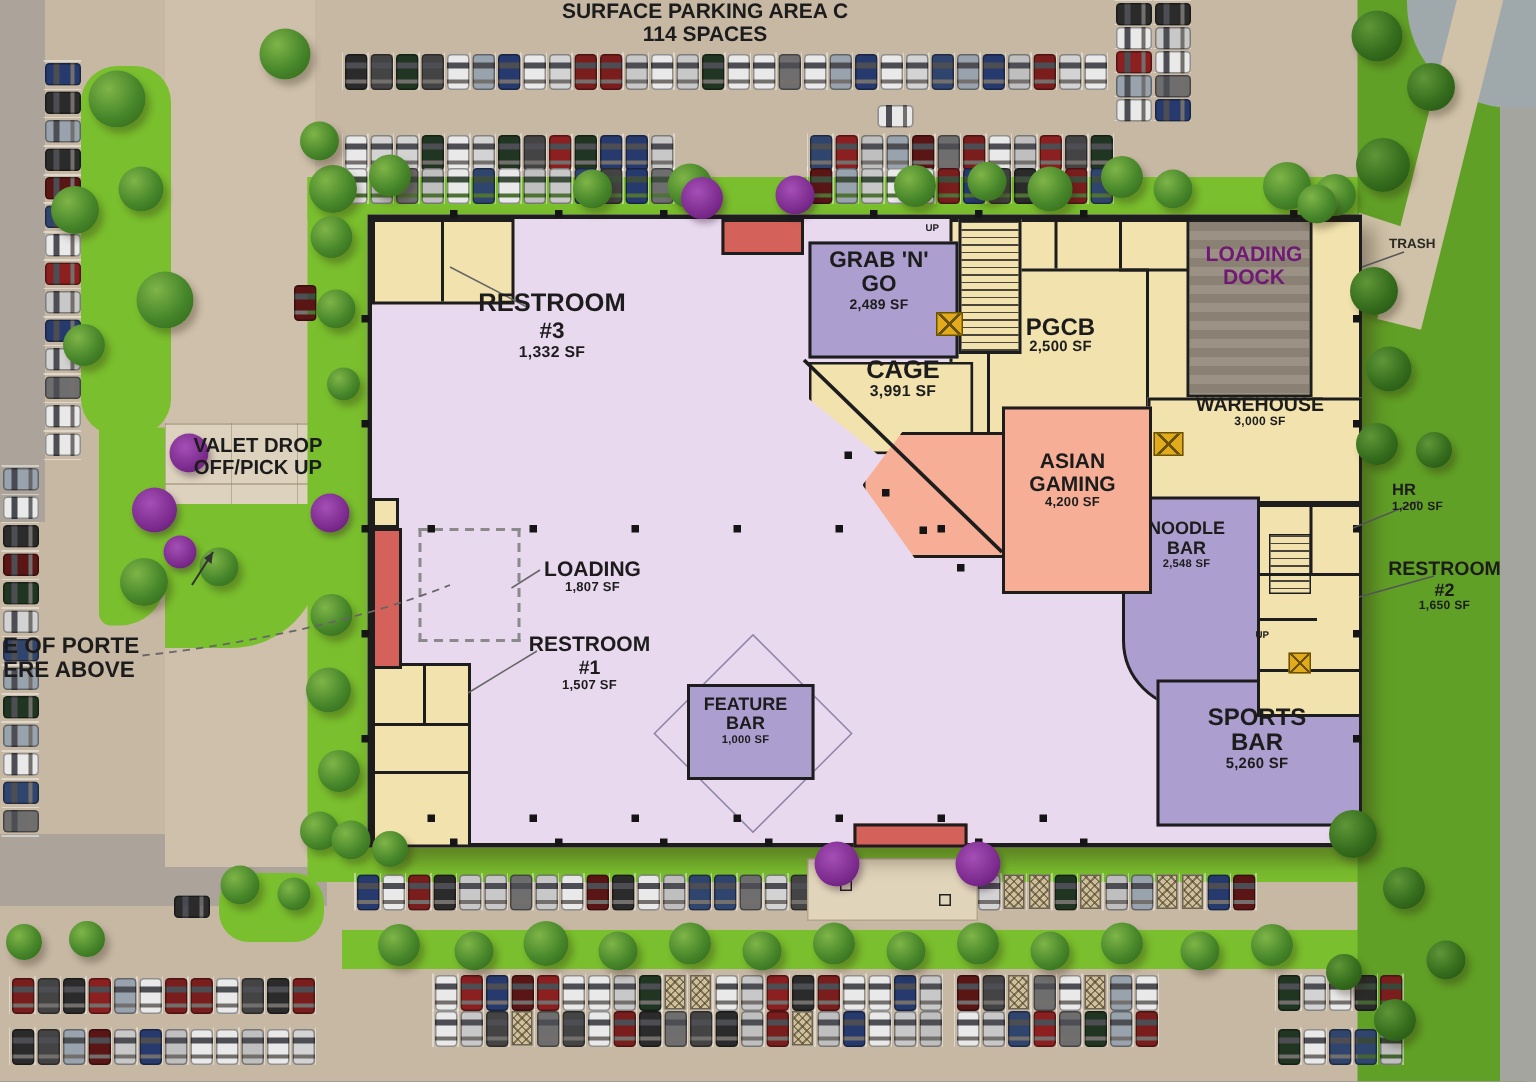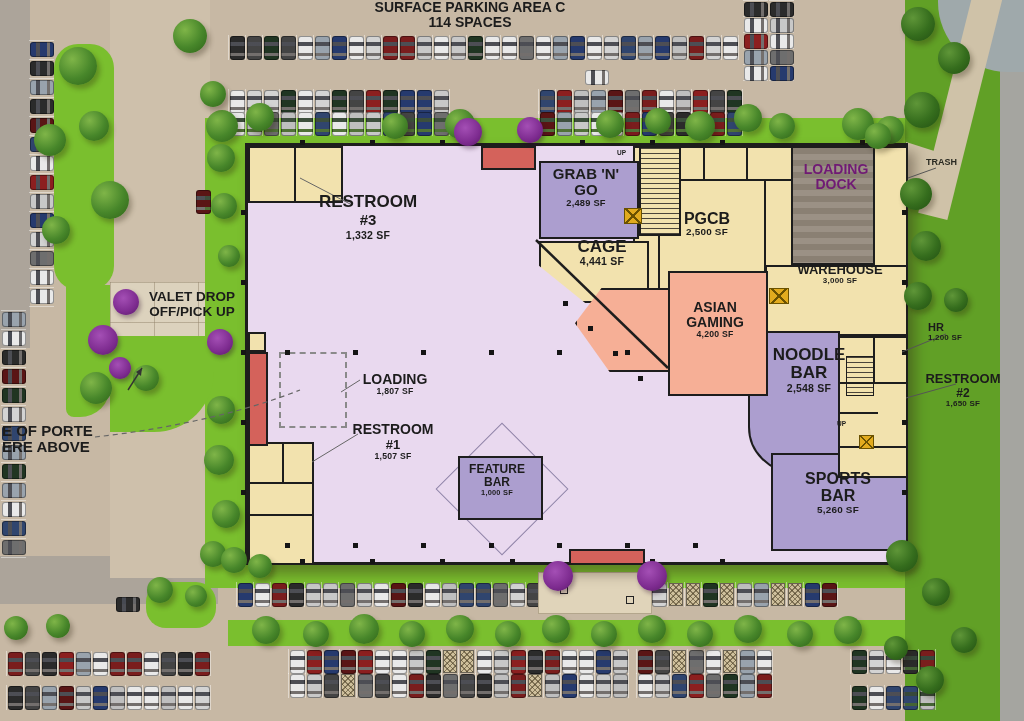--- a/index.html
+++ b/index.html
@@ -129,21 +129,21 @@
   </div>
 
   <div class="lbl" style="left:586px;top:166px;font-size:15px;">
     <span>GRAB 'N'</span><br>
     <span>GO</span>
     <span class="sf">2,489 SF</span>
   </div>
 
   <div class="lbl" style="left:602px;top:238px;font-size:17px;">
     <span>CAGE</span>
-    <span class="sf">4,441 SF</span>
+    <span class="sf">3,991 SF</span>
   </div>
 
   <div class="lbl" style="left:707px;top:210px;font-size:16px;">
     <span>PGCB</span>
     <span class="sf">2,500 SF</span>
   </div>
 
   <div class="lbl" style="left:836px;top:162px;font-size:14px;color:#701a75;">
     <span>LOADING</span><br>
     <span>DOCK</span>
@@ -154,21 +154,21 @@
     <span class="sf">3,000 SF</span>
   </div>
 
 
   <div class="lbl" style="left:715px;top:300px;font-size:14px;">
     <span>ASIAN</span><br>
     <span>GAMING</span>
     <span class="sf">4,200 SF</span>
   </div>
 
-  <div class="lbl" style="left:809px;top:346px;font-size:17px;">
+  <div class="lbl" style="left:791px;top:346px;font-size:12px;">
     <span>NOODLE</span><br>
     <span>BAR</span>
     <span class="sf">2,548 SF</span>
   </div>
 
   <div class="lbl" style="left:395px;top:372px;font-size:14px;">
     <span>LOADING</span>
     <span class="sf">1,807 SF</span>
   </div>
 
@@ -194,21 +194,21 @@
     <span>HR</span>
     <span class="sf" style="font-size:8px;text-align:right;">1,200 SF</span>
   </div>
 
   <div class="lbl" style="left:963px;top:372px;font-size:13px;">
     <span>RESTROOM</span><br>
     <span style="font-size:12px;">#2</span>
     <span class="sf">1,650 SF</span>
   </div>
 
-  <div class="lbl" style="left:172px;top:290px;font-size:13.5px;margin-left:20px;">
+  <div class="lbl" style="left:172px;top:290px;font-size:13.5px;">
     <span>VALET DROP</span><br>
     <span>OFF/PICK UP</span>
   </div>
 
   <div class="lbl la" style="left:2px;top:423px;font-size:15px;">
     <span>E OF PORTE</span><br>
     <span>ERE ABOVE</span>
   </div>
 
   <div class="lbl la" style="left:926px;top:158px;font-size:9px;color:#2a2a22;">TRASH</div>

